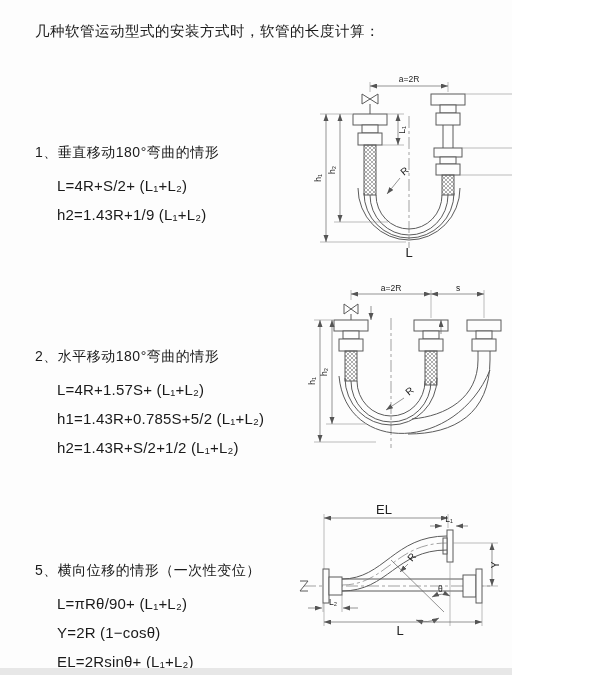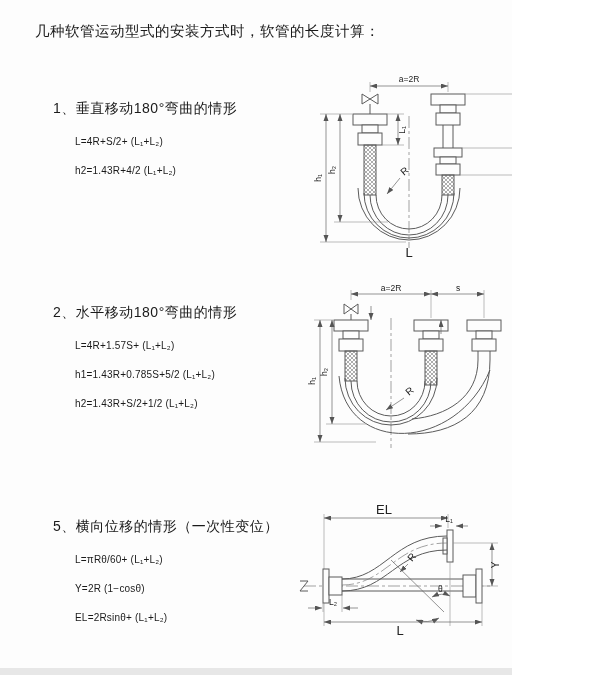--- a/index.html
+++ b/index.html
@@ -1,23 +1,23 @@
 <!DOCTYPE html>
 <html><head>
 <meta charset="utf-8">
 <style>
   html,body{margin:0;padding:0;background:#ffffff;}
   #page-root{
     position:relative;width:512px;height:675px;background:#fdfdfd;
     font-family:"Liberation Sans","DejaVu Sans",sans-serif;color:#1a1a1a;overflow:hidden;
   }
   .page-title{position:absolute;left:35px;top:22px;font-size:14.5px;letter-spacing:.5px;}
-  .section{position:absolute;left:53px;width:275px;}
+  .section{position:absolute;left:35px;width:275px;margin-top:44px;}
   .section-heading{font-size:14px;letter-spacing:.5px;margin-bottom:9px;}
-  .formula{font-size:10px;line-height:29px;padding-left:22px;letter-spacing:.2px;white-space:nowrap;}
+  .formula{font-size:15px;line-height:29px;padding-left:22px;letter-spacing:.2px;white-space:nowrap;}
   .diag{position:absolute;}
   
   .ol{stroke:#5b5b5b;fill:none;stroke-width:1;}
   .dl{stroke:#666;fill:none;stroke-width:.7;}
   .xl{stroke:#909090;fill:none;stroke-width:.6;}
   .cl{stroke:#7a7a7a;fill:none;stroke-width:.7;stroke-dasharray:12 3 3 3;}
   .fit{fill:#fdfdfd;stroke:#5b5b5b;stroke-width:1;}
   .hose{fill:url(#hat);stroke:#5b5b5b;stroke-width:1;}
   svg text{fill:#222;font-size:10px;font-family:"Liberation Sans","DejaVu Sans",sans-serif;}
   .big{font-size:13px;}
@@ -41,33 +41,33 @@
         <path d="M0,0 L4,4 M4,0 L0,4" stroke="#777" stroke-width="0.6"></path>
       </pattern>
     </defs>
   </svg>
 
   <div class="page-title">几种软管运动型式的安装方式时，软管的长度计算：</div>
 
   <div class="section" style="top:100px">
     <div class="section-heading">1、垂直移动180°弯曲的情形</div>
     <div class="formula">L=4R+S/2+ (L₁+L₂)</div>
-    <div class="formula">h2=1.43R+4/2 (L₁+L₂)</div>
+    <div class="formula">h2=1.43R+1/9 (L₁+L₂)</div>
   </div>
 
   <div class="section" style="top:304px">
     <div class="section-heading">2、水平移动180°弯曲的情形</div>
     <div class="formula">L=4R+1.57S+ (L₁+L₂)</div>
     <div class="formula">h1=1.43R+0.785S+5/2 (L₁+L₂)</div>
     <div class="formula">h2=1.43R+S/2+1/2 (L₁+L₂)</div>
   </div>
 
   <div class="section" style="top:518px">
     <div class="section-heading">5、横向位移的情形（一次性变位）</div>
-    <div class="formula">L=πRθ/60+ (L₁+L₂)</div>
+    <div class="formula">L=πRθ/90+ (L₁+L₂)</div>
     <div class="formula">Y=2R (1−cosθ)</div>
     <div class="formula">EL=2Rsinθ+ (L₁+L₂)</div>
   </div>
 
   <svg class="diag" style="left:308px;top:70px" width="282" height="190" viewBox="0 0 282 190">
 
     <g>
       <line class="xl" x1="62" y1="22" x2="62" y2="12"></line>
       <line class="xl" x1="140" y1="22" x2="140" y2="12"></line>
       <line class="dl" x1="62" y1="16" x2="140" y2="16" marker-start="url(#mS)" marker-end="url(#mE)"></line>

